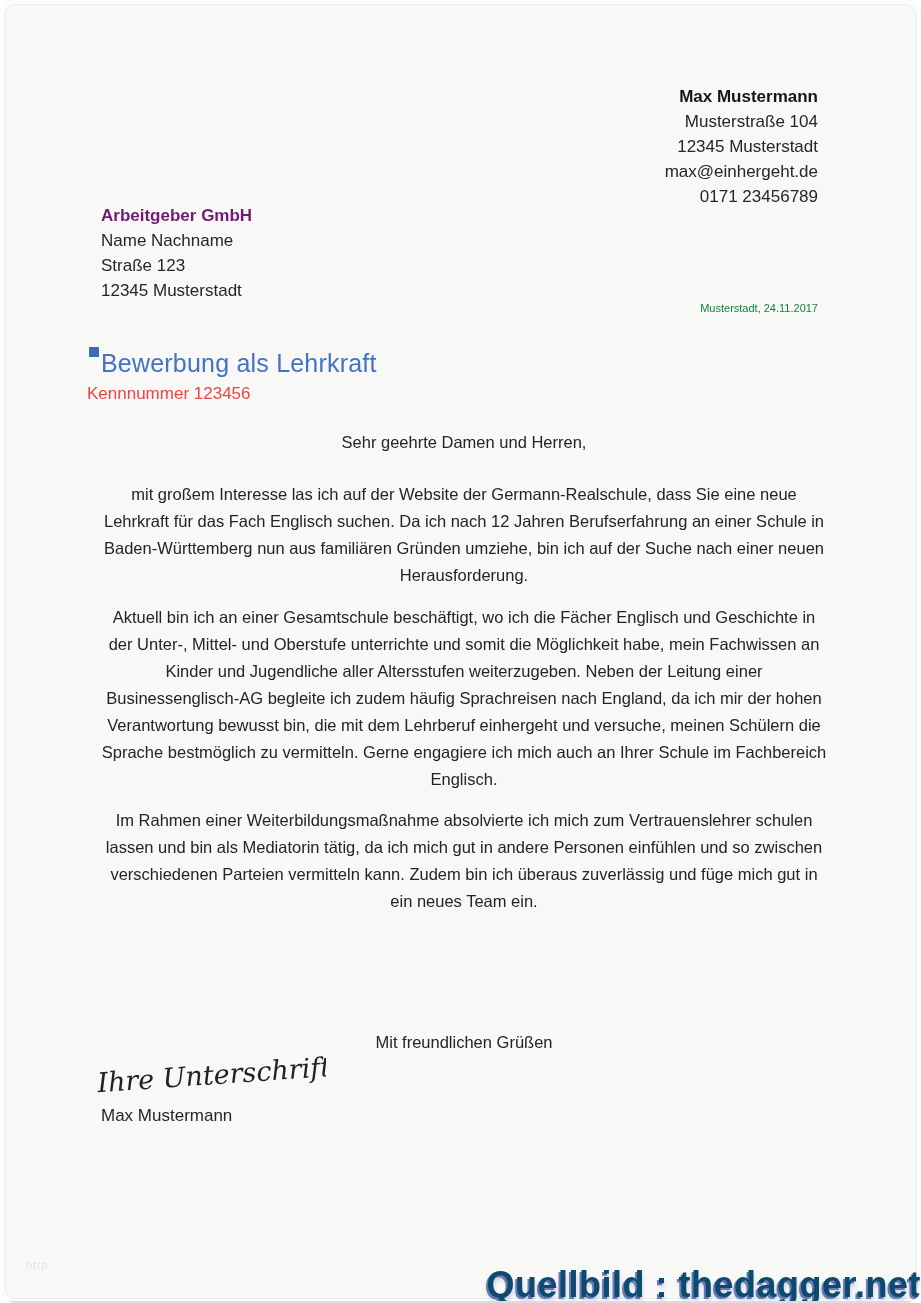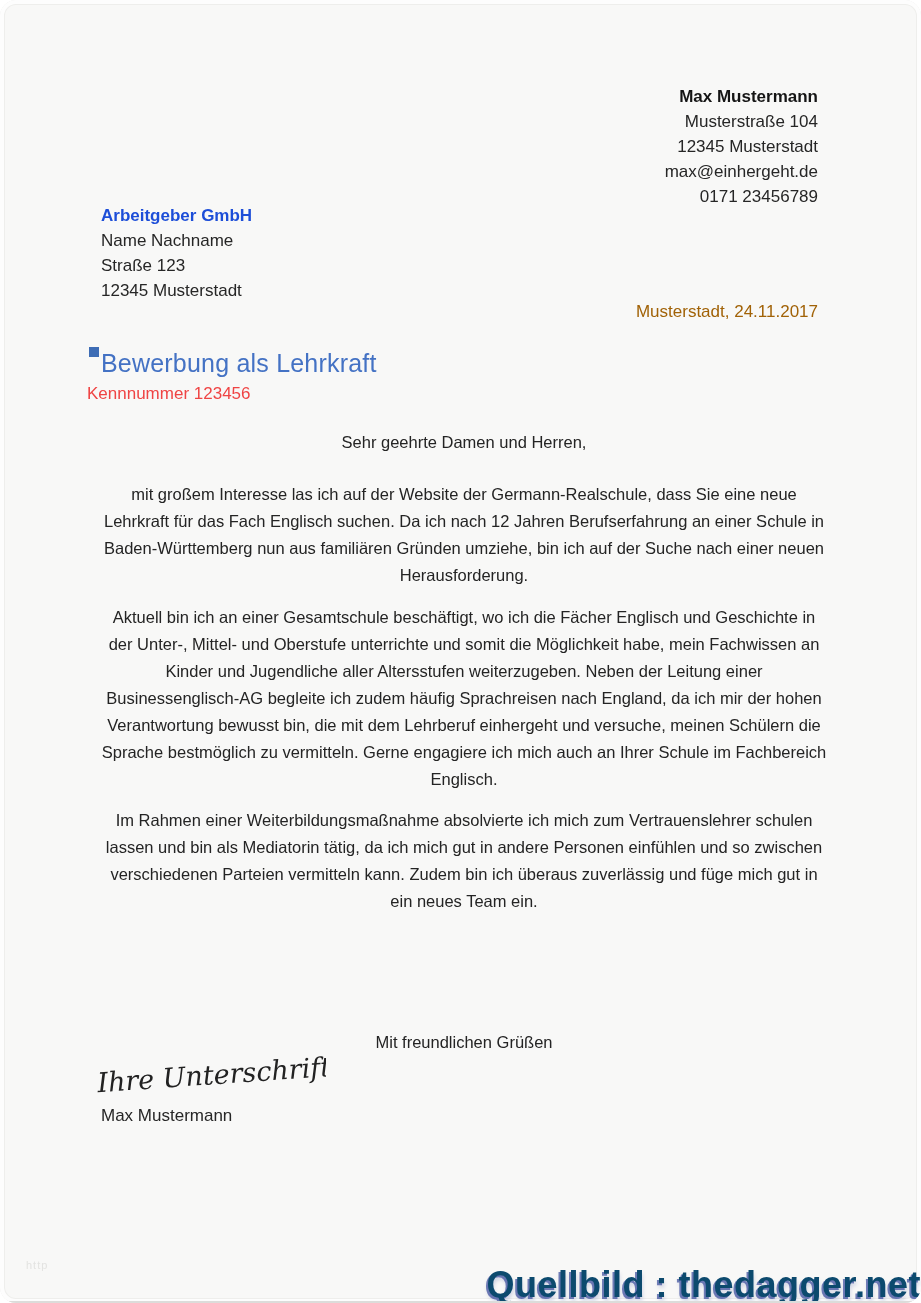--- a/index.html
+++ b/index.html
@@ -13,23 +13,23 @@
     font-family:"Liberation Sans", sans-serif;
     color:#1f1f1f;
     border-radius:16px;
   }
   .abs{position:absolute;margin:0;}
   
   .sender{right:103px;top:84px;text-align:right;font-size:17px;line-height:25px;color:#262626;}
   .sender .name{font-weight:bold;color:#151515;}
   
   .recipient{left:101px;top:203px;text-align:left;font-size:17px;line-height:25px;color:#262626;}
-  .recipient .company{font-weight:bold;color:#1d4ed8;}
+  .recipient .company{font-weight:bold;color:#701a75;}
   
-  .dateline{right:103px;top:302px;font-size:17px;color:#a16207;}
+  .dateline{right:103px;top:302px;font-size:11px;color:#15803d;}
   
   .subject-square{left:89px;top:347px;width:10px;height:10px;background:#3e6db5;}
   .subject-title{left:101px;top:349px;font-size:25px;color:#4472c4;letter-spacing:.2px;}
   .subject-ref{left:87px;top:384px;font-size:17px;color:#ef4444;}
   
   .bp{left:101px;width:726px;font-size:16.5px;line-height:27px;color:#242424;text-align:center;}
   .salutation{top:429px;}
   .p1{top:481px;}
   .p2{top:604px;}
   .p3{top:807px;}

